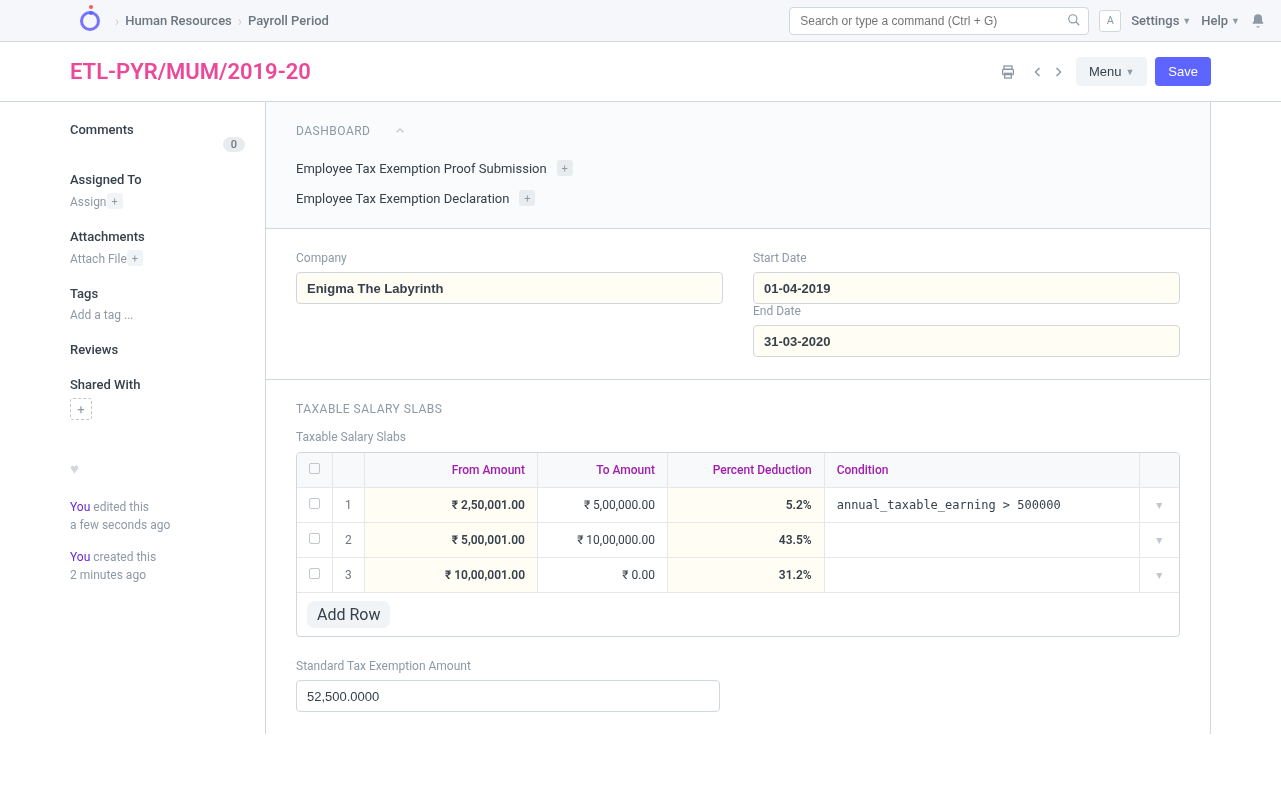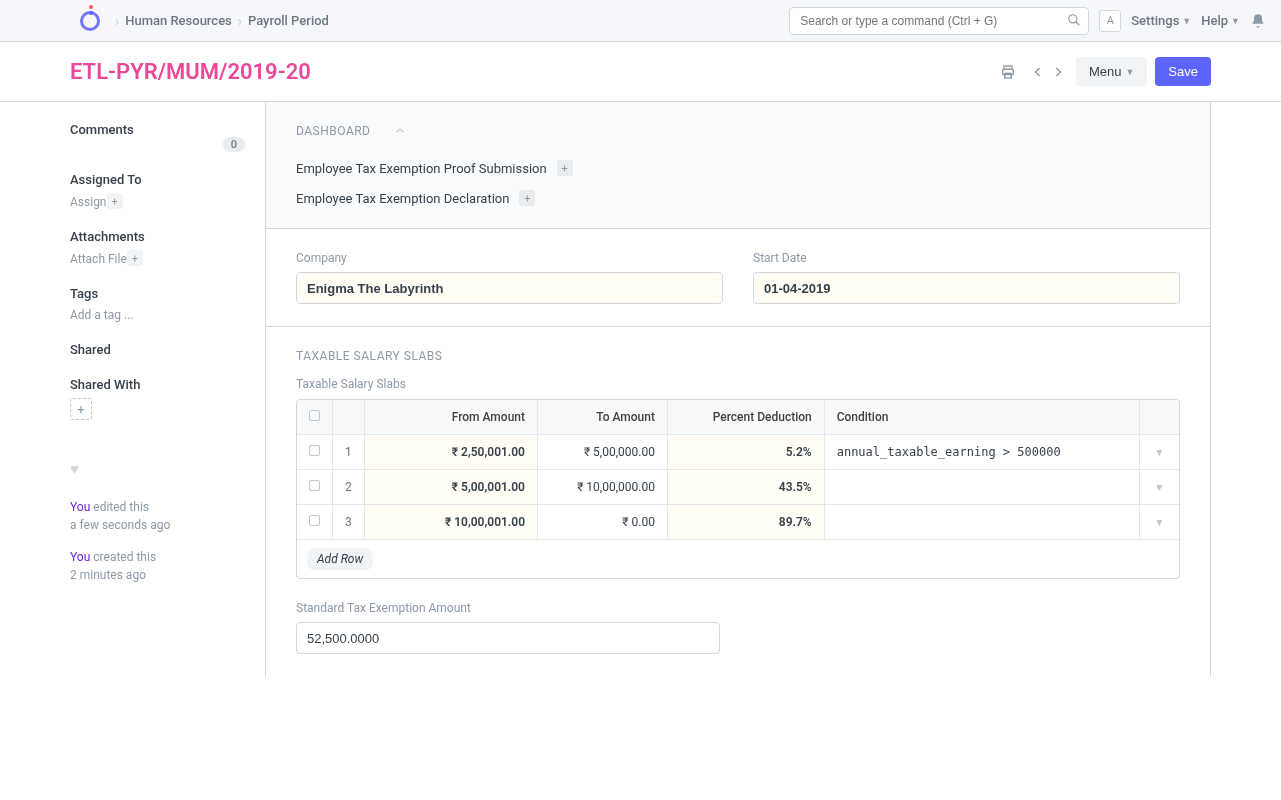--- a/index.html
+++ b/index.html
@@ -235,36 +235,35 @@
     color: #36414c;
     background: #fffdf4;
     font-weight: 600;
   }
   .control-input.plain { font-weight: 400; background: #fff; }
 
   .table-wrap { border: 1px solid #d1d8dd; border-radius: 4px; overflow: hidden; }
   table { width: 100%; border-collapse: collapse; font-size: 12px; }
   th, td { border-right: 1px solid #e4e8eb; border-bottom: 1px solid #e4e8eb; padding: 10px 12px; }
   th:last-child, td:last-child { border-right: none; }
-  thead th { background: #f7f9fa; color: #404040; font-weight: 500; text-align: left; }
+  thead th { background: #f7f9fa; color: #a21caf; font-weight: 500; text-align: left; }
   th.num, td.num { text-align: right; }
   td.idx { text-align: right; color: #6c7680; width: 30px; }
   td.chk, th.chk { text-align: center; width: 32px; }
   .highlight { background: #fffdf4; font-weight: 600; padding-left: 44px; }
   td.cond { font-family: ui-monospace, SFMono-Regular, Menlo, monospace; font-size: 12px; color: #36414c; }
   .row-menu { text-align: center; color: #c0c6cc; width: 40px; }
   tfoot td { padding: 8px 10px; border: none; }
   .btn-xs {
     background: #f0f4f7;
     border-radius: 7px;
     padding: 4px 10px;
-    font-size: 12px;
+    font-size: 16px;
     color: #36414c;
     display: inline-block;
-    font-style: italic;
   }
   .sub-label { font-size: 12px; color: #8d99a6; margin-bottom: 8px; }
   .checkbox-mock {
     width: 11px; height: 11px;
     border: 1px solid #c0c6cc;
     border-radius: 2px;
     display: inline-block;
   }
   svg { display: block; }
 </style>
@@ -358,21 +357,21 @@
       <a class="muted-link">
         <span>Attach File</span>
         <span class="plus-badge">+</span>
       </a>
     </div>
     <div class="sidebar-sec">
       <h6>Tags</h6>
       <a class="muted-link">Add a tag ...</a>
     </div>
     <div class="sidebar-sec">
-      <h6>Shared</h6>
+      <h6>Reviews</h6>
     </div>
     <div class="sidebar-sec">
       <h6>Shared With</h6>
       <div class="dashed-box">+</div>
     </div>
     <div class="sidebar-sec" style="margin-top:40px;">
       <div class="heart">♥</div>
     </div>
     <div class="timeline-item">
       <b>You</b> <span>edited this</span><br>
@@ -408,20 +407,24 @@
     <div class="section">
       <div class="form-row">
         <div class="form-col">
           <label class="control-label">Company</label>
           <input class="control-input" value="Enigma The Labyrinth" style="">
         </div>
         <div class="form-col-right">
           <div>
             <label class="control-label">Start Date</label>
             <input class="control-input" value="01-04-2019" style="">
+          </div>
+          <div>
+            <label class="control-label">End Date</label>
+            <input class="control-input" value="31-03-2020" style="">
           </div>
         </div>
       </div>
     </div>
 
     <div class="section" style="border-bottom:none;">
       <div class="section-head" style="margin-bottom:14px;">
         <span style="text-transform:uppercase;">Taxable Salary Slabs</span>
       </div>
       <div class="sub-label">Taxable Salary Slabs</div>
@@ -455,21 +458,21 @@
               <td class="num">₹ 10,00,000.00</td>
               <td class="num highlight">43.5%</td>
               <td class="cond"></td>
               <td class="row-menu">▾</td>
             </tr>
             <tr>
               <td class="chk"><span class="checkbox-mock"></span></td>
               <td class="idx">3</td>
               <td class="num highlight">₹ 10,00,001.00</td>
               <td class="num">₹ 0.00</td>
-              <td class="num highlight">89.7%</td>
+              <td class="num highlight">31.2%</td>
               <td class="cond"></td>
               <td class="row-menu">▾</td>
             </tr>
           </tbody>
           <tfoot>
             <tr>
                 <td colspan="7">
               <span class="btn-xs">Add Row</span>
             </td>
               </tr>

